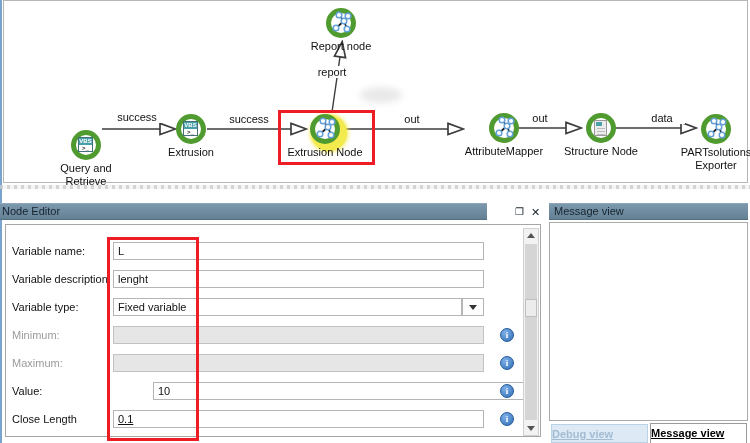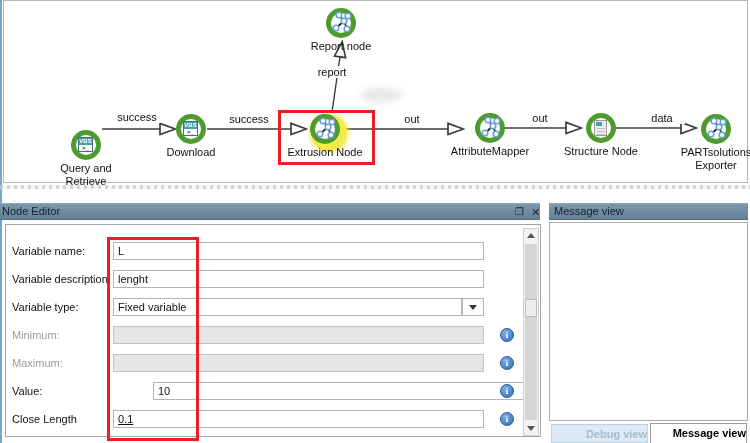--- a/index.html
+++ b/index.html
@@ -56,21 +56,21 @@
   
   .sbar{position:absolute;left:523px;top:228px;width:16px;height:208px;background:#f2f2f2;border:1px solid #d0d0d0;box-sizing:border-box;}
   .sbar-track{position:absolute;left:1px;top:15px;width:12px;height:176px;background:#d5d5d5;}
   .sbar-thumb{position:absolute;left:1px;top:70px;width:12px;height:18px;background:#ececec;border:1px solid #bfbfbf;box-sizing:border-box;}
   .sbar-up,.sbar-dn{position:absolute;left:3px;width:0;height:0;border-left:4px solid transparent;border-right:4px solid transparent;}
   .sbar-up{top:4px;border-bottom:5px solid #555;}
   .sbar-dn{bottom:4px;border-top:5px solid #555;}
   
   #msg-content{position:absolute;left:549px;top:222px;width:199px;height:199px;background:#fff;
     border:1px solid #ababab;box-sizing:border-box;}
-  .tab{position:absolute;top:424px;height:19px;text-align:right;line-height:18px;box-sizing:border-box;}
+  .tab{position:absolute;top:424px;height:19px;text-align:left;line-height:18px;box-sizing:border-box;text-decoration:underline;}
   #tab-debug{left:551px;width:97px;background:#dde9f4;border:1px solid #b8d2e6;color:#a2bcd3;font-weight:bold;}
   #tab-message{left:650px;width:97px;top:423px;height:20px;background:#fff;border:1px solid #9a9a9a;border-bottom:none;
     color:#000;font-weight:bold;}
 </style>
 </head>
 <body>
 
 <div id="screen">
   <div class="win-left"></div>
 
@@ -125,40 +125,40 @@
     </div>
 
     <div class="node" style="left:171px;top:112px;">
       <svg width="32" height="32">
         <circle cx="16" cy="16" r="12.5" fill="#fff" stroke="#4f9b2f" stroke-width="5"></circle>
       </svg>
       <div class="vbs-box">
         <span class="vbs-top">VBS</span>
         <span class="vbs-prompt">&gt;_</span>
       </div>
-      <div class="node-label" style="left:-29px;top:33px;width:90px;">Download</div>
+      <div class="node-label" style="left:-29px;top:33px;width:90px;">Extrusion</div>
     </div>
 
     <div class="node" style="left:305px;top:112px;">
       <div class="node-glow"></div>
       <svg width="32" height="32">
         <circle cx="16" cy="16" r="12.5" fill="#fff" stroke="#4f9b2f" stroke-width="5"></circle>
         <path d="M14 8 L19 14 M23 9 L19 14 M19 14 L11 21 M19 14 L22 22" stroke="#1d1d1d" stroke-width="1.7" fill="none" stroke-linecap="round"></path>
         <g fill="#fff" stroke="#64a0d8" stroke-width="1.5">
           <circle cx="14" cy="8" r="2.8"></circle>
             <circle cx="23" cy="9" r="2.8"></circle>
             <circle cx="19" cy="14" r="2.8"></circle>
           <circle cx="11" cy="21" r="2.8"></circle>
             <circle cx="22" cy="22" r="2.8"></circle>
         </g>
       </svg>
       <div class="node-label" style="left:-27px;top:33px;width:86px;">Extrusion Node</div>
     </div>
 
-    <div class="node" style="left:470px;top:111px;">
+    <div class="node" style="left:484px;top:111px;">
       <svg width="32" height="32">
         <circle cx="16" cy="16" r="12.5" fill="#fff" stroke="#4f9b2f" stroke-width="5"></circle>
         <path d="M14 8 L19 14 M23 9 L19 14 M19 14 L11 21 M19 14 L22 22" stroke="#1d1d1d" stroke-width="1.7" fill="none" stroke-linecap="round"></path>
         <g fill="#fff" stroke="#64a0d8" stroke-width="1.5">
           <circle cx="14" cy="8" r="2.8"></circle>
             <circle cx="23" cy="9" r="2.8"></circle>
             <circle cx="19" cy="14" r="2.8"></circle>
           <circle cx="11" cy="21" r="2.8"></circle>
             <circle cx="22" cy="22" r="2.8"></circle>
         </g>
@@ -192,21 +192,21 @@
         </g>
       </svg>
       <div class="node-label" style="left:-29px;top:33px;width:90px;">PARTsolutions Exporter</div>
     </div>
 
     <div class="sel-rect" style="left:274px;top:109px;width:91px;height:49px;"></div>
   </div>
 
   <div id="splitter"></div>
 
-  <div class="panel-header" style="left:0;top:203px;width:540px;">
+  <div class="panel-header" style="left:0;top:203px;width:487px;">
     <span class="panel-title">Node Editor</span>
     <span class="hdr-btn" style="left:512px;font-size:10px;">❐</span>
     <span class="hdr-btn" style="left:528px;">✕</span>
   </div>
 
   <div id="editor-body"></div>
 
   <div class="field-label" style="top:242px;">Variable name:</div>
   <input class="field-input" style="top: 242px;" value="L">
 

